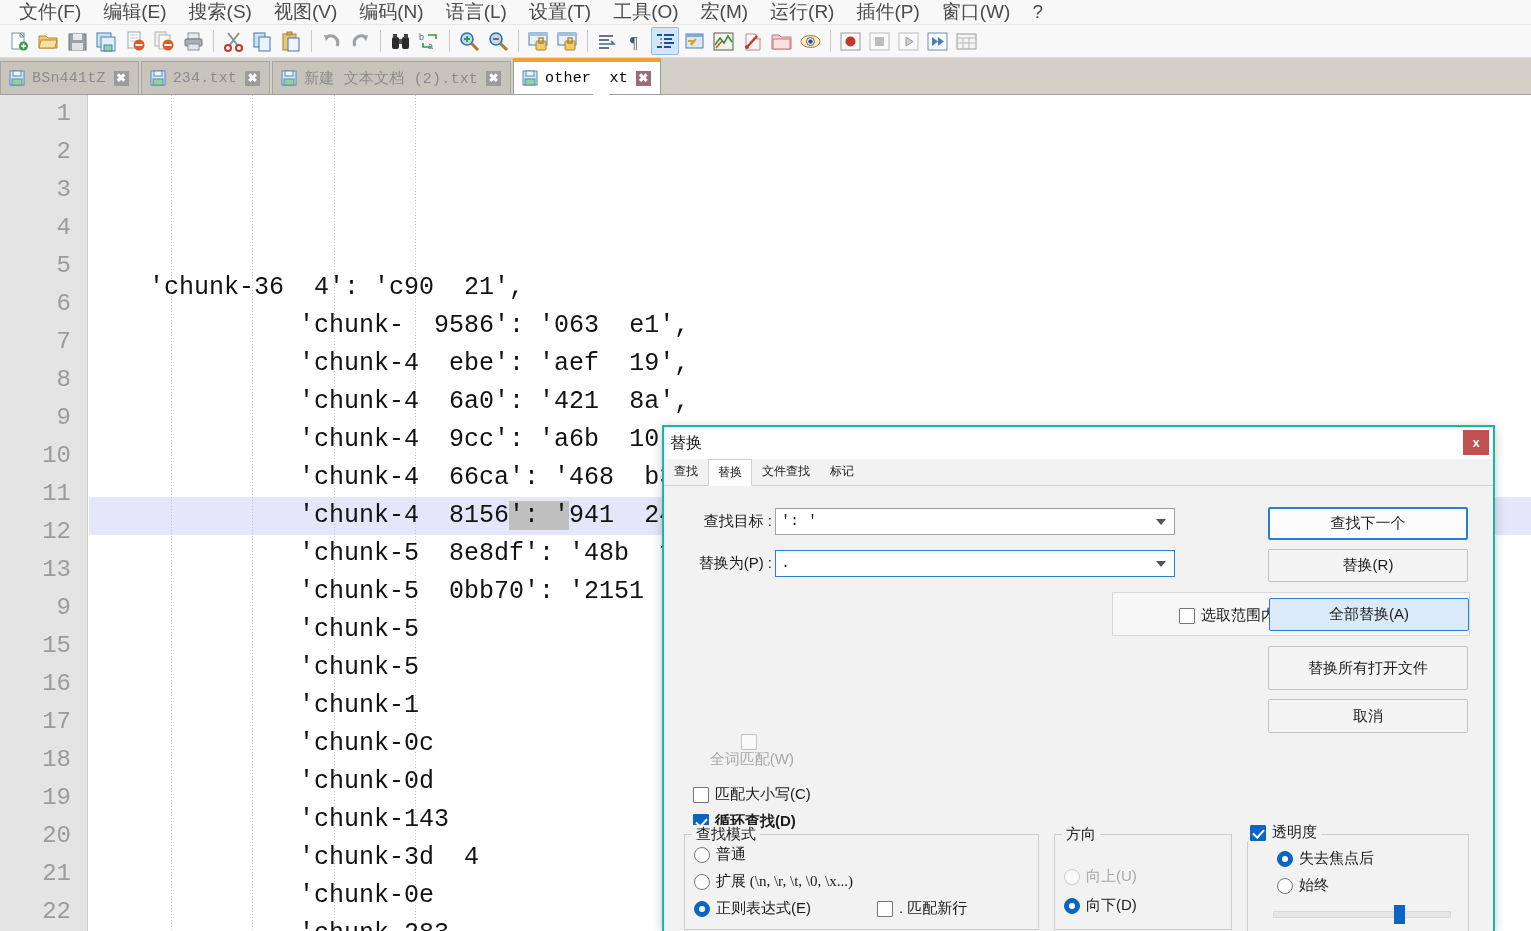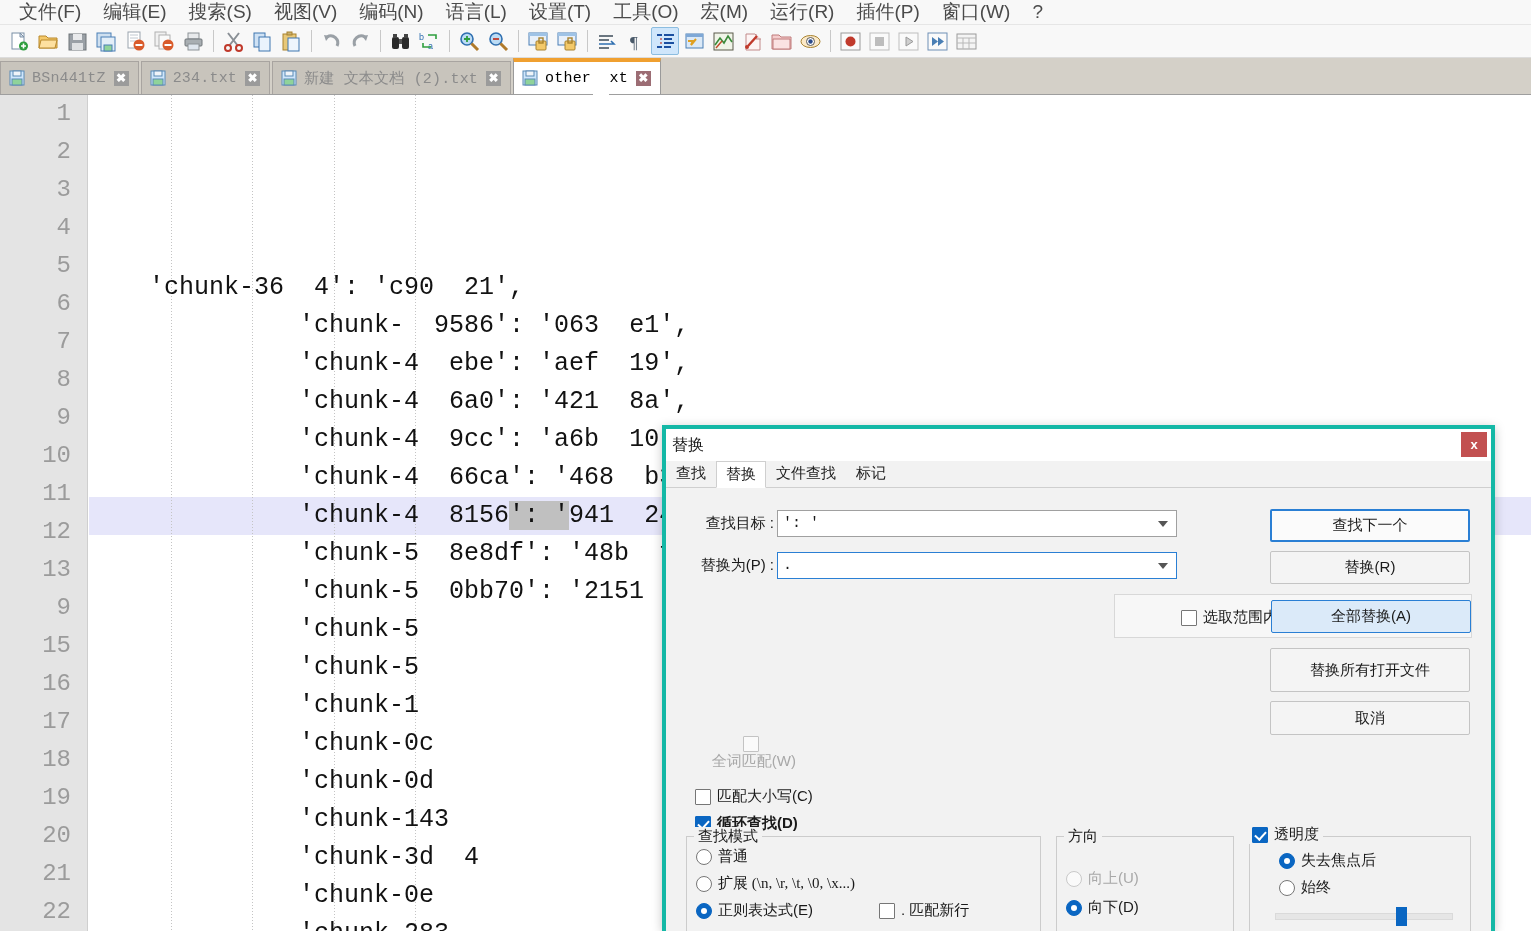--- a/index.html
+++ b/index.html
@@ -120,21 +120,21 @@
     position:absolute; top:0; bottom:0; width:1px;
     background:repeating-linear-gradient(to bottom,#c4c4c4 0 1px,transparent 1px 3px);
     z-index:1;
   }
 
   
   #dialog {
     position:absolute; left:662px; top:425px;
     width:833px; height:506px;
     background:#f9a8d4;
-    border:4px solid #14b8a6;
+    border:2px solid #14b8a6;
     box-shadow:0 2px 10px rgba(0,0,0,.22);
     z-index:50;
     font-size:15px; color:#1a1a1a;
   }
   #dlg-title {
     height:32px; background:#ffffff;
     display:flex; align-items:center;
     padding-left:6px; font-size:16px;
     position:relative;
   }
@@ -146,21 +146,21 @@
   }
   #dlg-tabs {
     height:27px; background:#f2f2f2;
     display:flex; align-items:flex-end;
     border-bottom:1px solid #cfcfcf;
     padding-left:0;
   }
   .dtab {
     height:27px; padding:0 9px;
     display:flex; align-items:center;
-    font-size:15px; color:#1a1a1a;
+    font-size:12px; color:#1a1a1a;
     border:1px solid transparent;
   }
   .dtab.active {
     background:#ffffff; border:1px solid #cfcfcf;
     border-bottom:1px solid #ffffff;
     margin-bottom:-1px; z-index:2;
   }
 
   #dlg-body { position:relative; height:446px; background:#f2f2f2; }
 

